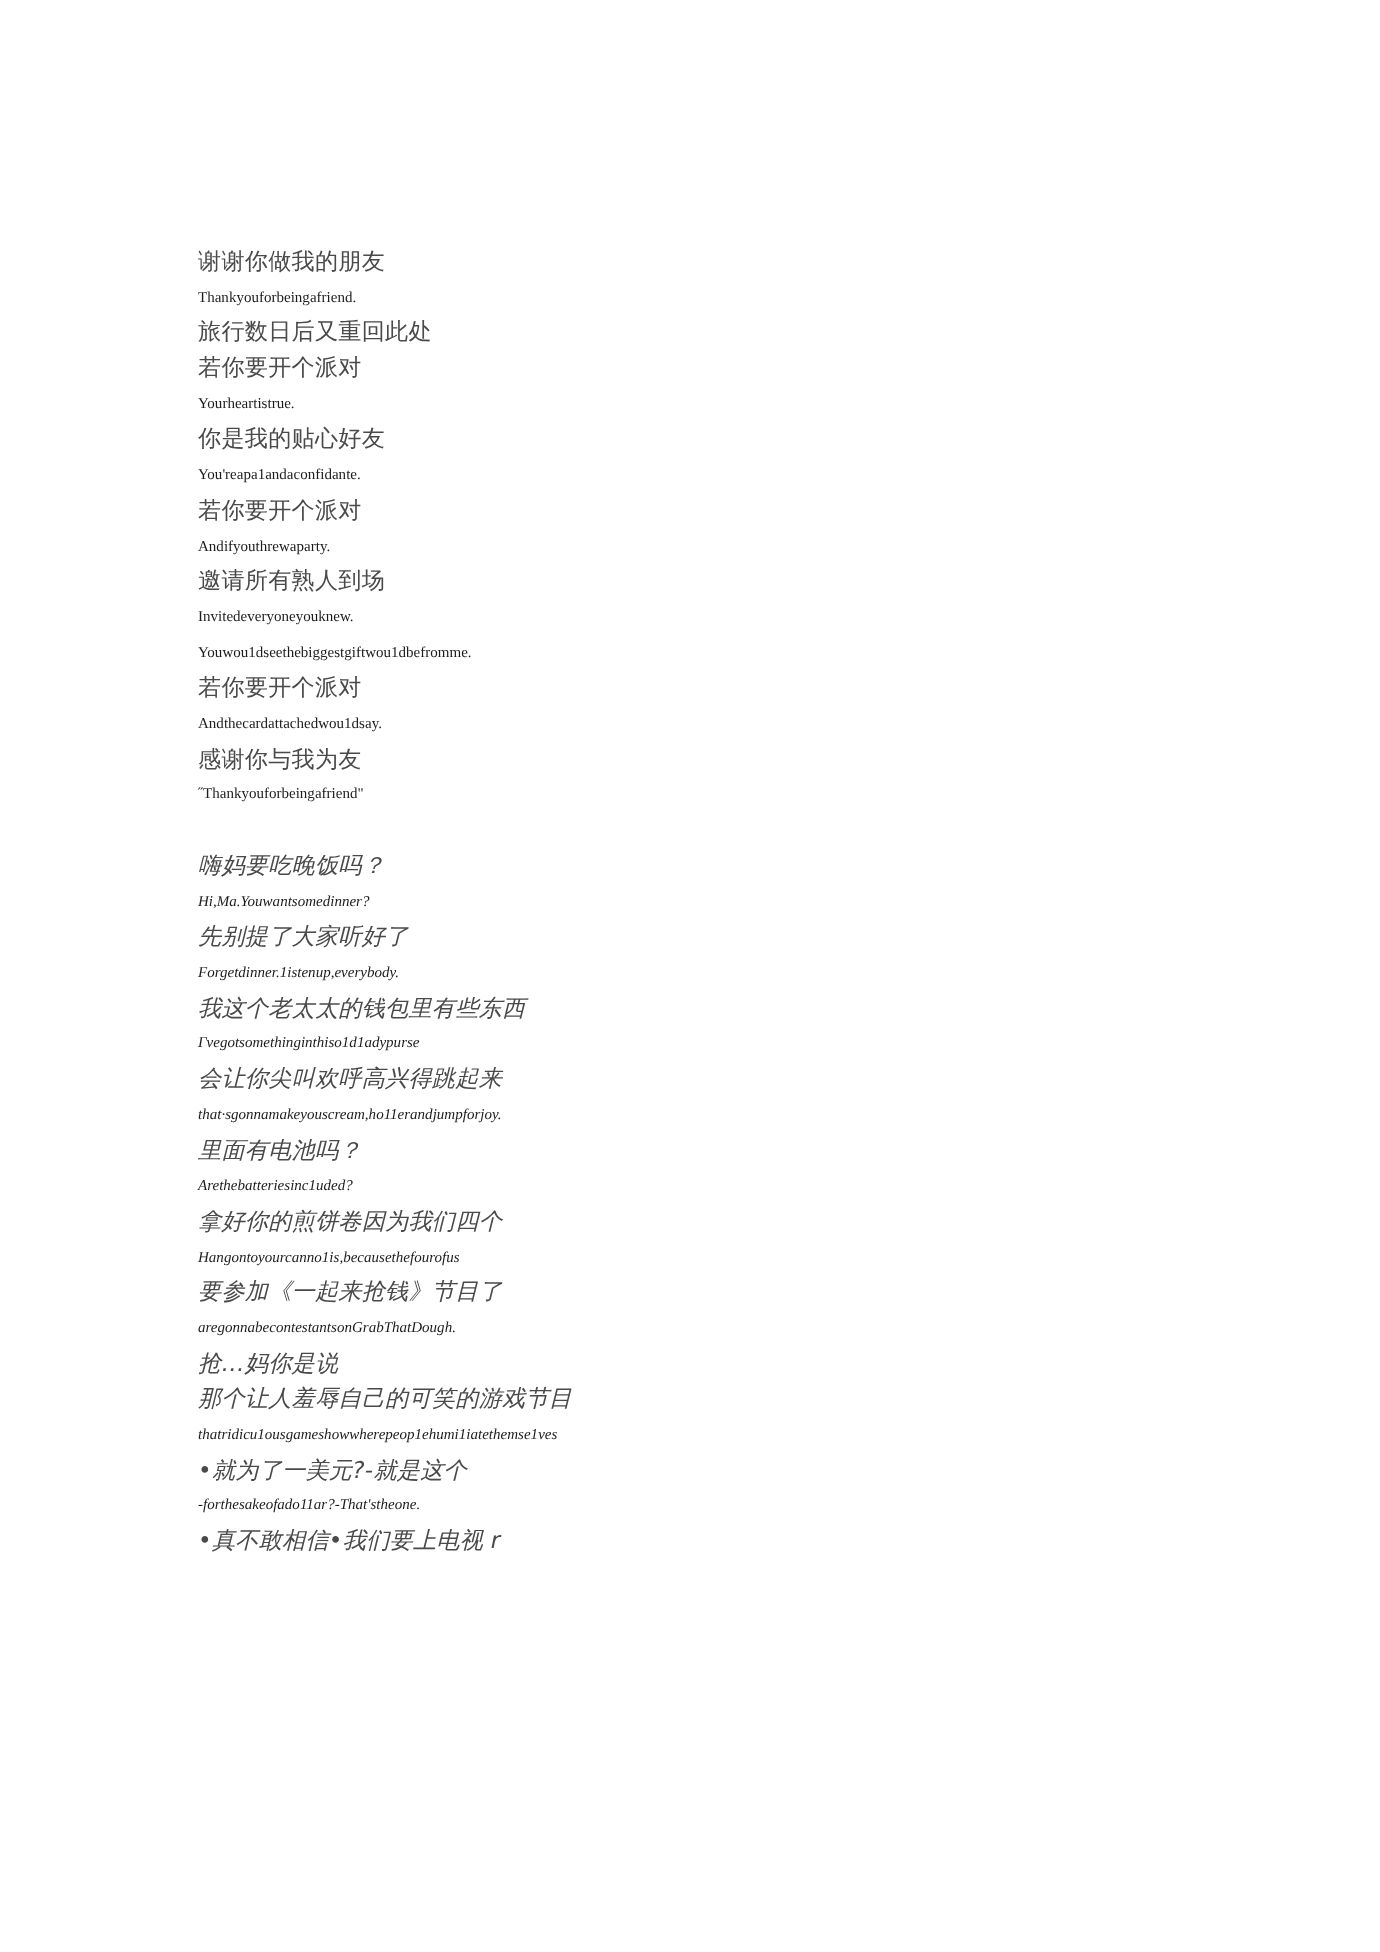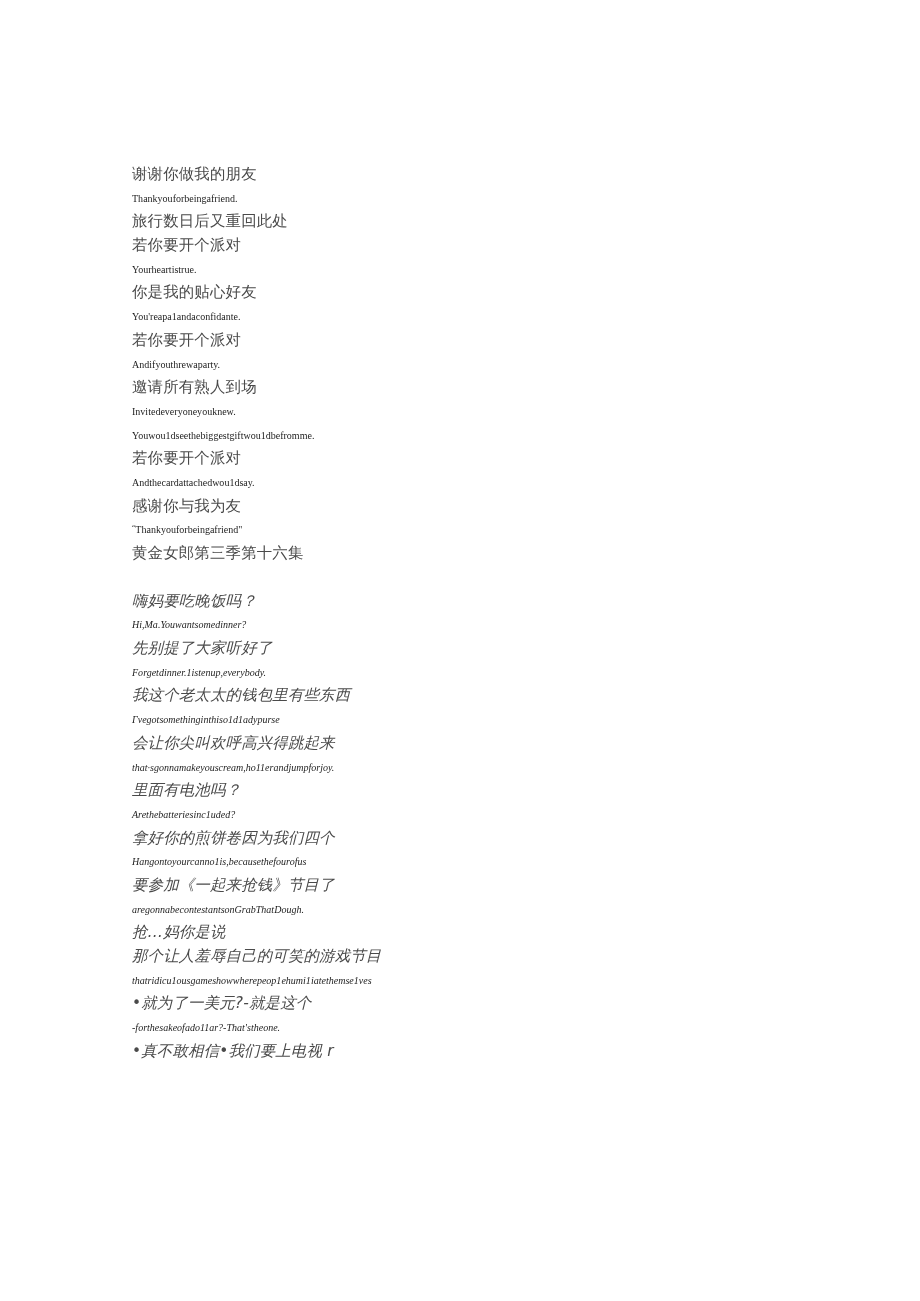--- a/index.html
+++ b/index.html
@@ -74,21 +74,20 @@
         <span class="line en">You'reapa1andaconfidante.</span>
         <span class="line zh">若你要开个派对</span>
         <span class="line en">Andifyouthrewaparty.</span>
         <span class="line zh">邀请所有熟人到场</span>
         <span class="line en">Invitedeveryoneyouknew.</span>
         <span class="line en">Youwou1dseethebiggestgiftwou1dbefromme.</span>
         <span class="line zh">若你要开个派对</span>
         <span class="line en">Andthecardattachedwou1dsay.</span>
         <span class="line zh">感谢你与我为友</span>
         <span class="line en">˝Thankyouforbeingafriend"</span>
-        <span class="line zh">黄金女郎第三季第十六集</span>
       </div>
       <div class="block">
         <span class="line zh">嗨妈要吃晚饭吗？</span>
         <span class="line en">Hi,Ma.Youwantsomedinner?</span>
         <span class="line zh">先别提了大家听好了</span>
         <span class="line en">Forgetdinner.1istenup,everybody.</span>
         <span class="line zh">我这个老太太的钱包里有些东西</span>
         <span class="line en">Γvegotsomethinginthiso1d1adypurse</span>
         <span class="line zh">会让你尖叫欢呼高兴得跳起来</span>
         <span class="line en">that·sgonnamakeyouscream,ho11erandjumpforjoy.</span>

